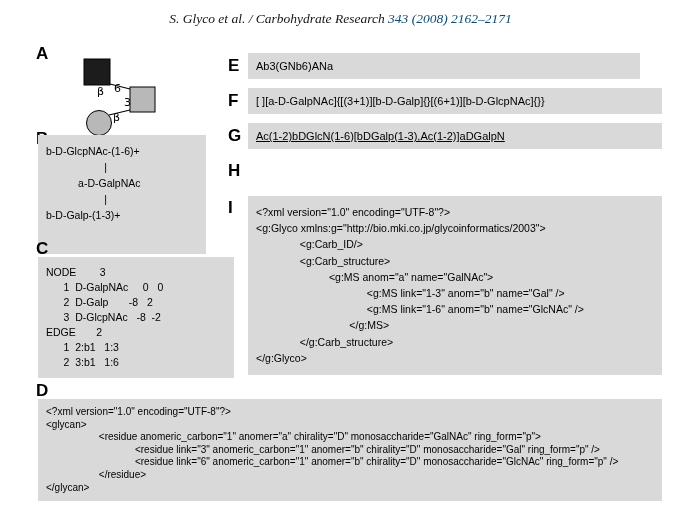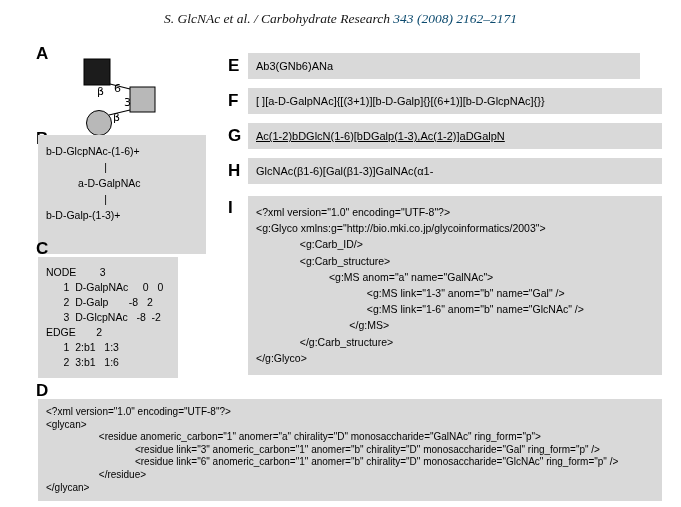--- a/index.html
+++ b/index.html
@@ -14,37 +14,37 @@
   }
   .citation { color:#0c4a6e; }
   .plabel {
     position:absolute; font-weight:bold; font-size:17px; color:#000;
     font-family:"Liberation Sans", sans-serif;
   }
   .gbox { position:absolute; background:#d9d9d9; color:#000; overflow:hidden; }
   .pre  { white-space:pre; font-size:10.5px; line-height:15.5px; padding:8px; }
   .oneline { display:flex; align-items:center; padding:0 8px; font-size:11px; }
   .box-b { left:38px; top:135px; width:168px; height:119px;  line-height:16px; }
-  .box-c { left:38px; top:257px; width:140px; height:121px; line-height:15px; }
+  .box-c { left:38px; top:257px; width:196px; height:121px; line-height:15px; }
   .box-d { left:38px; top:399px; width:624px; height:102px; font-size:10px; line-height:12.6px; padding:7px 8px; }
   .box-e { left:248px; top:53px;  width:392px; height:26px; }
   .box-f { left:248px; top:88px;  width:414px; height:26px; }
   .box-g { left:248px; top:123px; width:414px; height:26px;text-decoration:underline; }
   .box-h { left:248px; top:158px; width:414px; height:26px; }
   .box-i { left:248px; top:196px; width:414px; height:179px; line-height:16.2px; }
   .diagram { position:absolute; left:68px; top:54px; }
   .diagram text { font-family:"DejaVu Sans", sans-serif; font-size:11px; fill:#000; }
 </style>
 </head>
 <body>
 
 <div class="page">
 
   <div class="header">
-    <span>S. GlcNAc et al. / Carbohydrate Research </span><span class="citation">343 (2008) 2162–2171</span>
+    <span>S. Glyco et al. / Carbohydrate Research </span><span class="citation">343 (2008) 2162–2171</span>
   </div>
 
   <div class="plabel" style="left:36px; top:44px;">A</div>
   <svg class="diagram" width="110" height="88" viewBox="0 0 110 88">
     <line x1="42" y1="30" x2="62" y2="35" stroke="#000" stroke-width="1.2"></line>
     <line x1="62" y1="56" x2="41" y2="61" stroke="#000" stroke-width="1.2"></line>
     <rect x="16" y="5" width="26" height="26" stroke="#000" stroke-width="1" fill="#1c1c1c"></rect>
     <rect x="62" y="33" width="25" height="25" stroke="#000" stroke-width="1" fill="#b8b8b8"></rect>
     <circle cx="31" cy="69" r="12.5" stroke="#000" stroke-width="1" fill="#b8b8b8"></circle>
     <text x="29" y="41">β</text>
@@ -87,23 +87,20 @@
   <div class="gbox oneline box-f">
     <span>[ ][a-D-GalpNAc]{[(3+1)][b-D-Galp]{}[(6+1)][b-D-GlcpNAc]{}}</span>
   </div>
 
   <div class="plabel" style="left:228px; top:126px;">G</div>
   <div class="gbox oneline box-g">
     <span>Ac(1-2)bDGlcN(1-6)[bDGalp(1-3),Ac(1-2)]aDGalpN</span>
   </div>
 
   <div class="plabel" style="left:228px; top:161px;">H</div>
-  <div class="gbox oneline box-h">
-    <span>GlcNAc(β1-6)[Gal(β1-3)]GalNAc(α1-</span>
-  </div>
 
   <div class="plabel" style="left:228px; top:198px;">I</div>
   <div class="gbox pre box-i">&lt;?xml version="1.0" encoding="UTF-8"?&gt;
 &lt;g:Glyco xmlns:g="http://bio.mki.co.jp/glycoinformatics/2003"&gt;
                &lt;g:Carb_ID/&gt;
                &lt;g:Carb_structure&gt;
                          &lt;g:MS anom="a" name="GalNAc"&gt;
                                       &lt;g:MS link="1-3" anom="b" name="Gal" /&gt;
                                       &lt;g:MS link="1-6" anom="b" name="GlcNAc" /&gt;
                                 &lt;/g:MS&gt;

